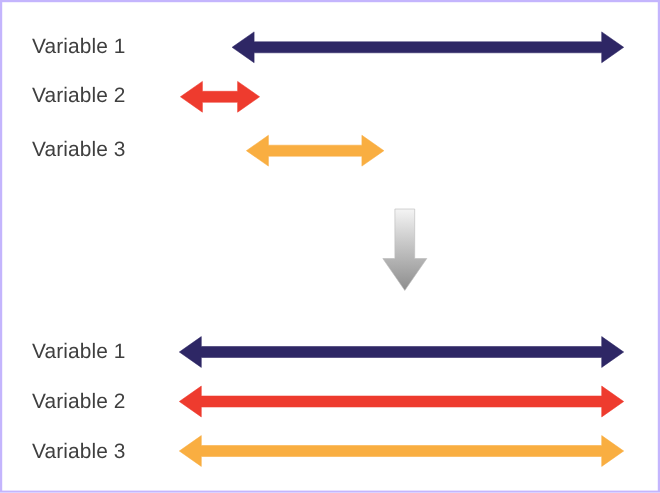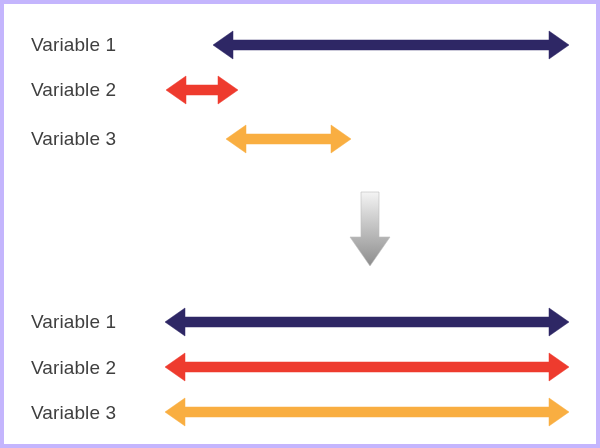--- a/index.html
+++ b/index.html
@@ -9,21 +9,21 @@
   }
   body {
     font-family: "Liberation Sans", sans-serif;
   }
   #canvas {
     position: relative;
     width: 600px;
     height: 448px;
     background: #ffffff;
     box-sizing: border-box;
-    border: 4px solid #c4b5fd;
+    border: 2px solid #c4b5fd;
     overflow: hidden;
   }
   .diagram-svg {
     position: absolute;
     left: 0;
     top: 0;
     width: 600px;
     height: 448px;
     display: block;
   }

